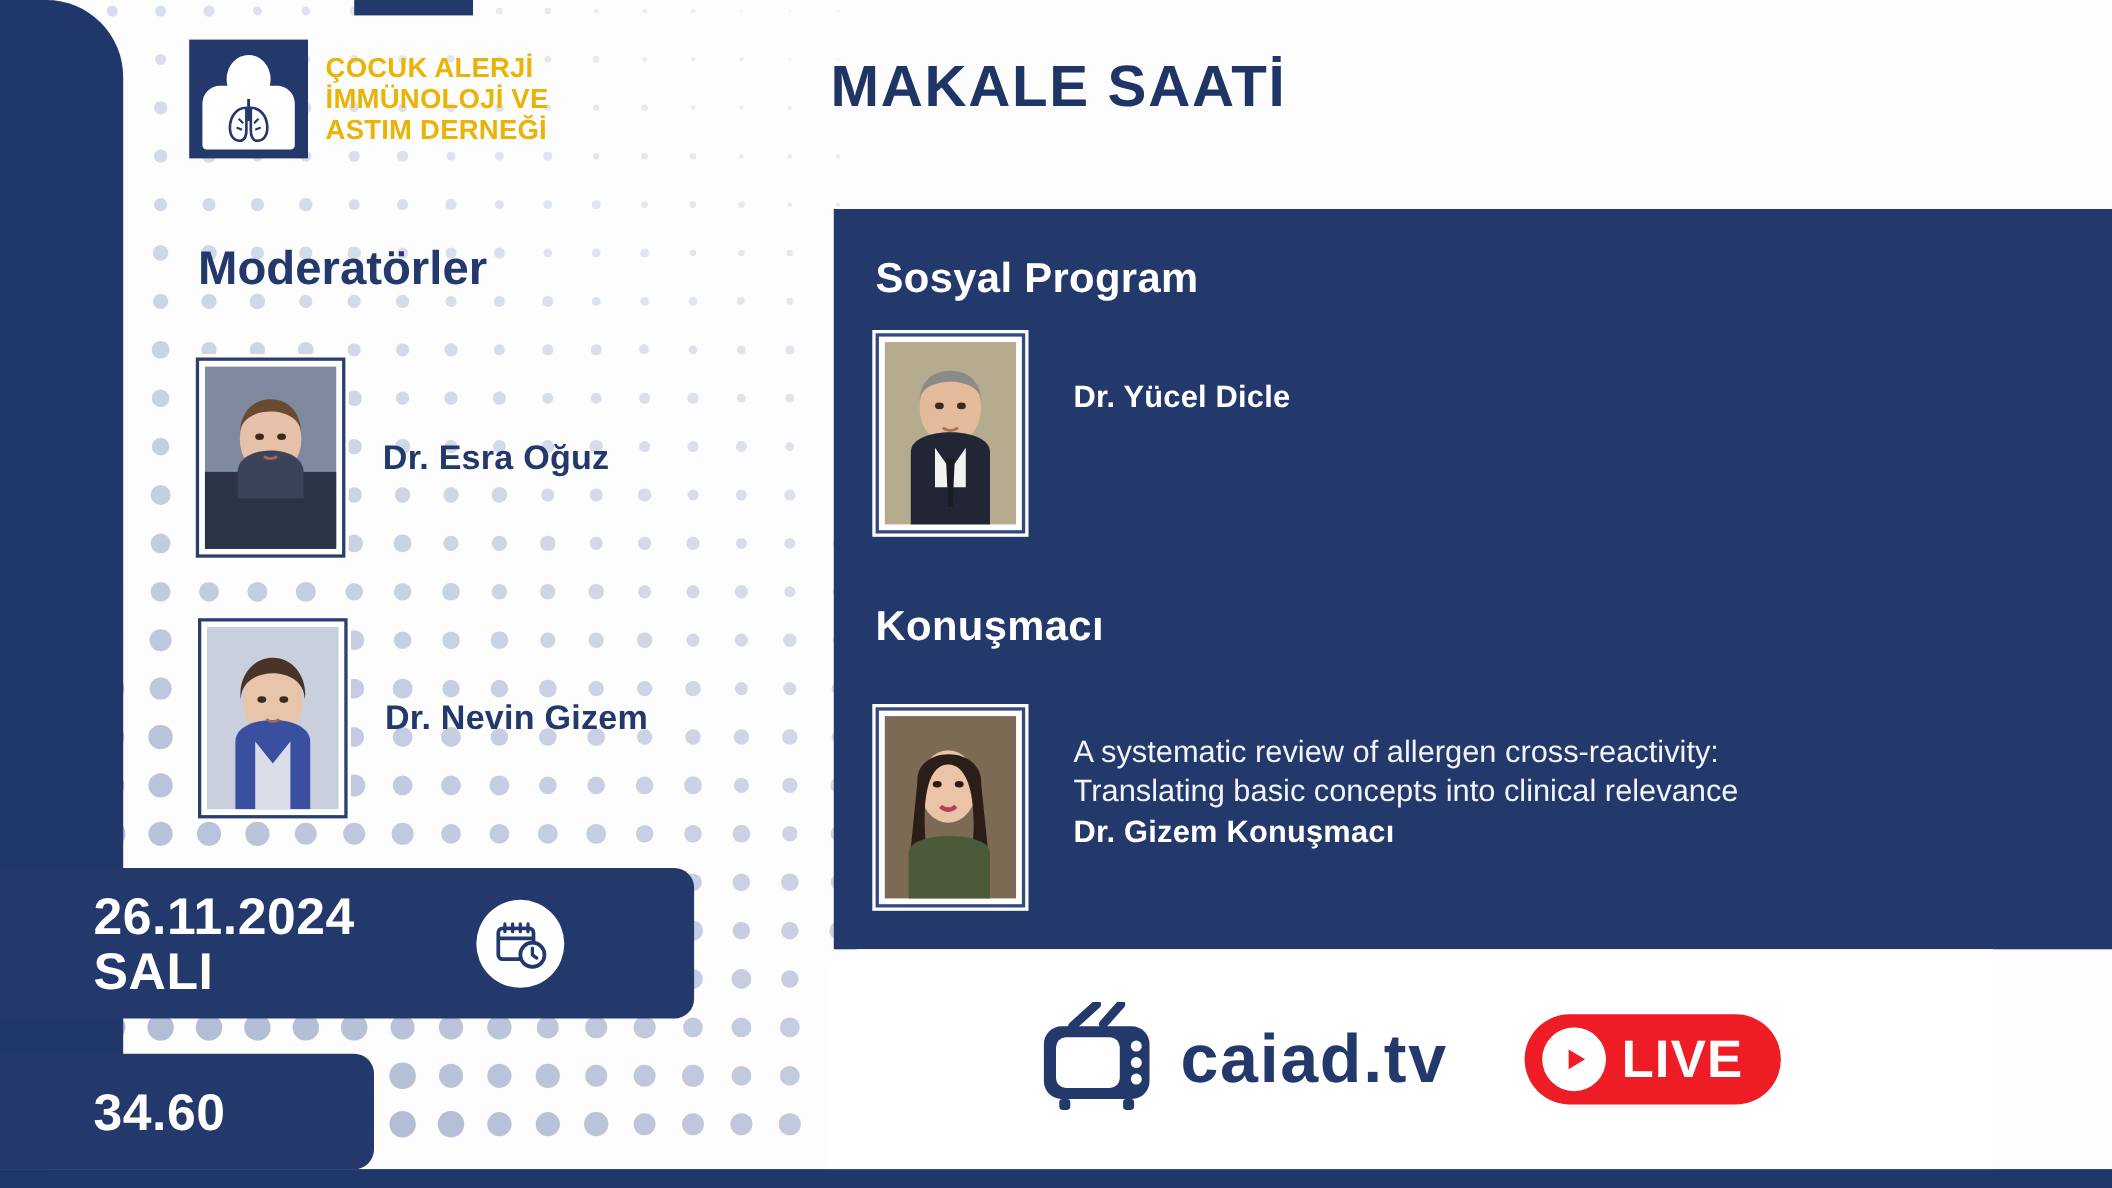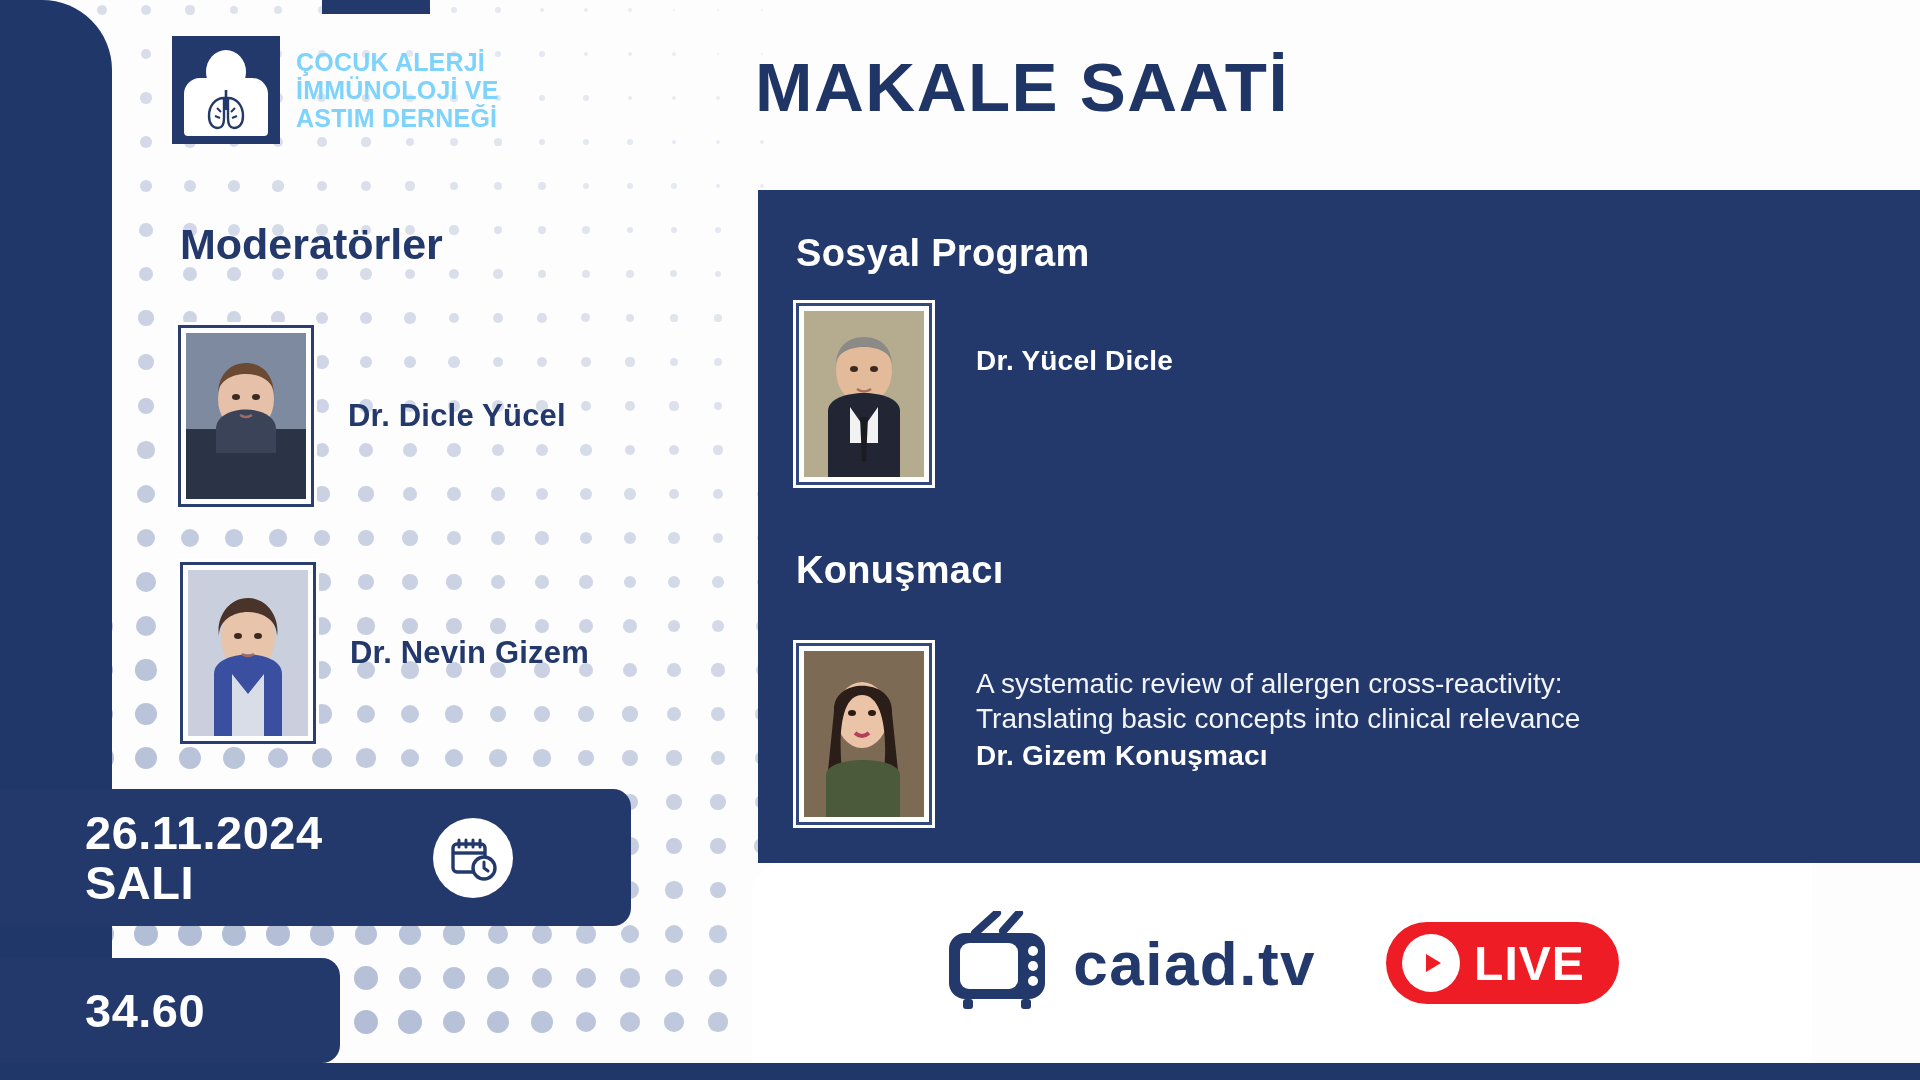--- a/index.html
+++ b/index.html
@@ -80,34 +80,34 @@
     background: #fff;
     border-radius: 16px 16px 4px 4px;
   }
   .logo-mark .lungs {
     position: absolute;
     left: 50%; bottom: 14px;
     transform: translateX(-50%);
     width: 46px; height: 42px;
   }
   .logo-text {
-    color: #7dd3fc;
+    color: #eab308;
     font-weight: 700;
     font-size: 25px;
     line-height: 1.12;
     letter-spacing: 0.2px;
     white-space: pre-line;
     font-family: "Liberation Sans", sans-serif;
   }
 
   
   .headline {
     position: absolute;
     left: 755px; top: 48px;
-    font-size: 69px;
+    font-size: 53px;
     font-weight: 800;
     color: #1e3566;
     letter-spacing: 1.5px;
     font-family: "Liberation Sans", sans-serif;
   }
 
   
   .mod-title {
     position: absolute;
     left: 180px; top: 220px;
@@ -696,21 +696,21 @@
           <rect y="96" width="120" height="70" fill="#2b3347"></rect>
           <ellipse cx="60" cy="66" rx="28" ry="34" fill="#e6c0a8"></ellipse>
           <path d="M32 62 C32 34 88 34 88 62 C88 44 78 30 60 30 C42 30 32 44 32 62Z" fill="#6b4a34"></path>
           <path d="M30 96 C30 70 90 70 90 96 L90 120 L30 120 Z" fill="#3b4359"></path>
           <ellipse cx="50" cy="64" rx="4" ry="3" fill="#3a2a20"></ellipse>
           <ellipse cx="70" cy="64" rx="4" ry="3" fill="#3a2a20"></ellipse>
           <path d="M54 82 Q60 86 66 82" stroke="#a06a62" stroke-width="2.5" fill="none"></path>
         </svg>
       </div>
     </div>
-    <div class="mod-name">Dr. Dicle Yücel</div>
+    <div class="mod-name">Dr. Esra Oğuz</div>
   </div>
 
   <div class="mod-row r2">
     <div class="photo-frame">
       <div class="inner">
         <svg class="ph" viewBox="0 0 120 166" preserveAspectRatio="none">
           <rect width="120" height="166" fill="#c9cfdc"></rect>
           <ellipse cx="60" cy="68" rx="27" ry="33" fill="#e8c4ab"></ellipse>
           <path d="M31 66 C31 34 89 34 89 66 C92 48 80 28 60 28 C40 28 28 48 31 66Z" fill="#4a342a"></path>
           <path d="M26 104 C26 78 94 78 94 104 L94 166 L26 166 Z" fill="#3b4fa0"></path>

